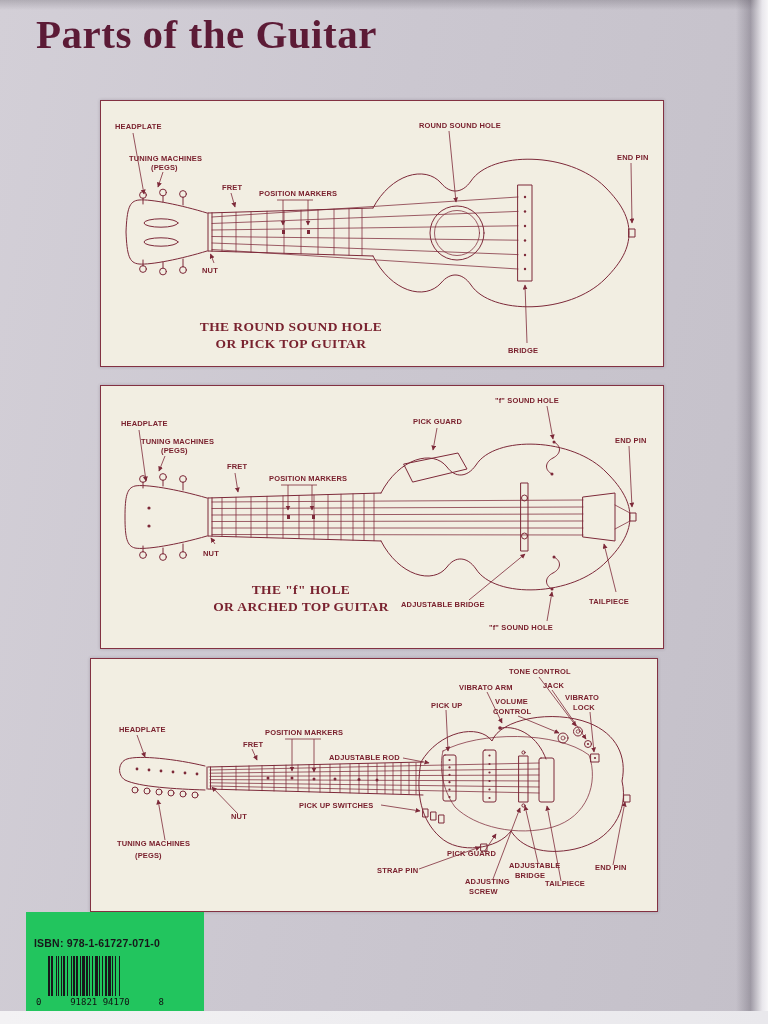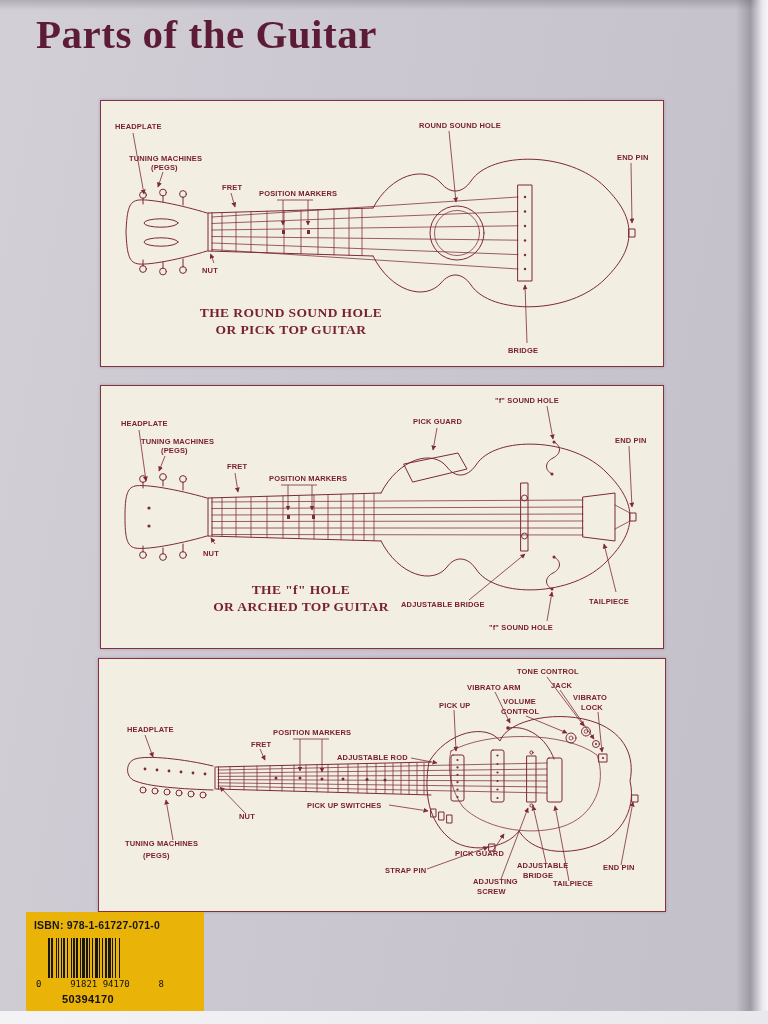--- a/index.html
+++ b/index.html
@@ -20,21 +20,21 @@
          box-shadow:0 0 3px rgba(60,40,60,.25)}
   .panel>svg{position:absolute;left:0;top:0;width:100%;height:100%}
   .caption{position:absolute;text-align:center;font-family:"Liberation Serif",serif;
            font-weight:bold;color:#79222f;font-size:13.5px;line-height:16.5px;letter-spacing:.4px}
   svg .lbl{font:700 7.5px "Liberation Sans",sans-serif;fill:#7a212e;letter-spacing:.15px}
   svg .ink{stroke:#7d2939;fill:none;stroke-width:1;stroke-linecap:round;stroke-linejoin:round}
   svg .thin{stroke:#7d2939;fill:none;stroke-width:.75;stroke-linecap:round}
   svg .fil{fill:#7d2939;stroke:none}
   svg .lead{stroke:#7d2939;fill:none;stroke-width:.8}
   .footer-box{position:absolute;left:26px;top:912px;width:178px;height:104px;
-              background:#eab308;padding:7px 8px;box-sizing:border-box}
+              background:#22c55e;padding:25px 8px;box-sizing:border-box}
   .isbn{font-weight:bold;font-size:10.5px;color:#17171a;letter-spacing:.2px}
   .barcode{margin:7px 0 0 14px}
   .bars{display:flex;height:40px;align-items:stretch}
   .bc-bar{background:#17171a}
   .digits{display:flex;justify-content:space-between;width:128px;margin:1px 0 0 -12px;
           font-family:"DejaVu Sans Mono",monospace;font-size:9px;color:#111}
   .catalog{font-weight:bold;font-size:11px;color:#111;margin:4px 0 0 28px;letter-spacing:.4px}
 </style>
 </head>
 <body>
@@ -106,21 +106,21 @@
       <text class="lbl" x="28" y="60">TUNING MACHINES</text>
       <text class="lbl" x="50" y="69">(PEGS)</text>
       <text class="lbl" x="121" y="89">FRET</text>
       <text class="lbl" x="158" y="95">POSITION MARKERS</text>
       <text class="lbl" x="318" y="27">ROUND SOUND HOLE</text>
       <text class="lbl" x="516" y="59">END PIN</text>
       <text class="lbl" x="101" y="172">NUT</text>
       <text class="lbl" x="407" y="252">BRIDGE</text>
     </g>
   </svg>
-  <div class="caption" style="left:70px;top:204px;width:240px">
+  <div class="caption" style="left:70px;top:218px;width:240px">
     <div>THE ROUND SOUND HOLE</div>
     <div>OR PICK TOP GUITAR</div>
   </div>
 </section>
 
 <section class="panel" style="left:100px;top:385px;width:562px;height:262px">
   <svg viewBox="0 0 562 262">
     <defs>
       <marker id="ar2" markerWidth="6" markerHeight="6" refX="4.5" refY="2.5" orient="auto" markerUnits="userSpaceOnUse">
         <path d="M0,0L5,2.5L0,5Z" fill="#7d2939"></path>
@@ -194,21 +194,21 @@
       <text class="lbl" x="388" y="244">"f" SOUND HOLE</text>
       <text class="lbl" x="488" y="218">TAILPIECE</text>
     </g>
   </svg>
   <div class="caption" style="left:84px;top:196px;width:232px">
     <div>THE "f" HOLE</div>
     <div>OR ARCHED TOP GUITAR</div>
   </div>
 </section>
 
-<section class="panel" style="left:98px;top:658px;width:566px;height:252px">
+<section class="panel" style="left:90px;top:658px;width:566px;height:252px">
   <svg viewBox="0 0 566 252">
     <defs>
       <marker id="ar3" markerWidth="6" markerHeight="6" refX="4.5" refY="2.5" orient="auto" markerUnits="userSpaceOnUse">
         <path d="M0,0L5,2.5L0,5Z" fill="#7d2939"></path>
       </marker>
     </defs>
     <g class="ink">
       <path d="M114,107 C85,100 48,96 36,100 C27,103 26,116 34,121 C48,128 85,130 114,131"></path>
       <g class="fil">
         <circle cx="46" cy="110" r="1.4"></circle>

